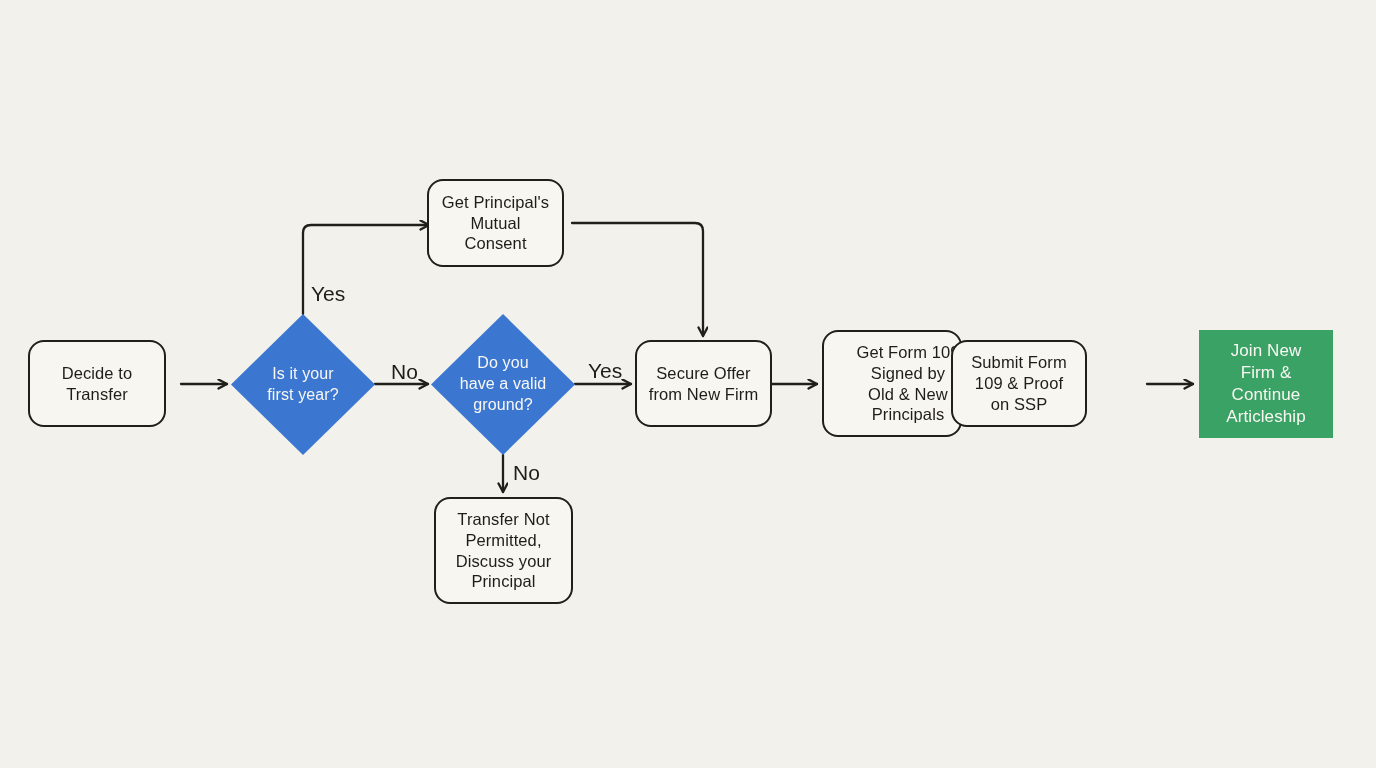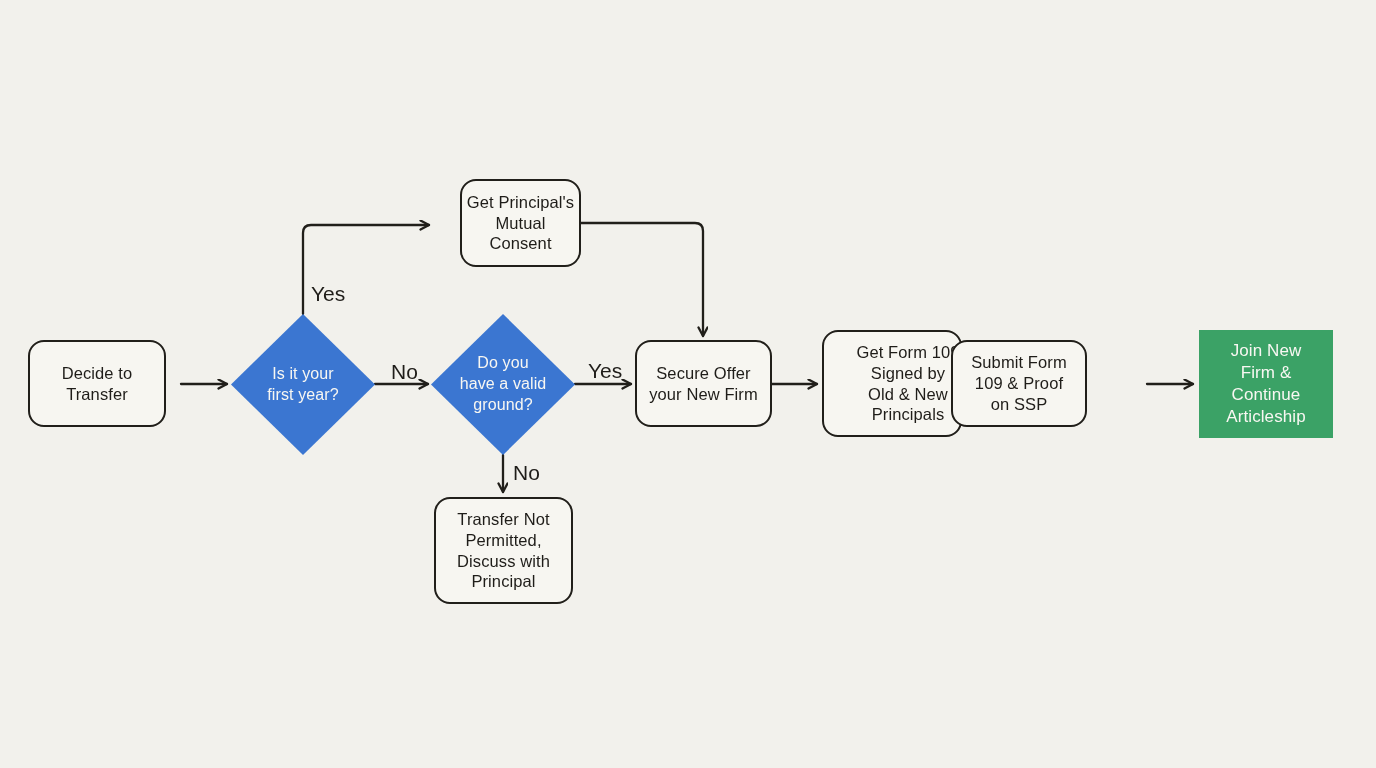--- a/index.html
+++ b/index.html
@@ -97,34 +97,34 @@
     <path class="edge" d="M962,384 H1006" marker-end="url(#arrowhead)"></path>
     <path class="edge" d="M1147,384 H1193" marker-end="url(#arrowhead)"></path>
   </svg>
 
   <div class="node process" style="left:28px; top:340px; width:138px; height:87px;">Decide to
 Transfer</div>
 
   <div class="node decision" style="left:231px; top:314px; width:144px; height:141px;">Is it your
 first year?</div>
 
-  <div class="node process" style="left:460px; top:179px; width:121px; height:88px;">Get Principal's
+  <div class="node process" style="left:427px; top:179px; width:137px; height:88px;">Get Principal's
 Mutual
 Consent</div>
 
   <div class="node decision" style="left:431px; top:314px; width:144px; height:141px;">Do you
 have a valid
 ground?</div>
 
   <div class="node process" style="left:635px; top:340px; width:137px; height:87px;">Secure Offer
-your New Firm</div>
+from New Firm</div>
 
   <div class="node process" style="left:434px; top:497px; width:139px; height:107px;">Transfer Not
 Permitted,
-Discuss with
+Discuss your
 Principal</div>
 
   <div class="node process" style="left:822px; top:330px; width:140px; height:107px;padding-left:32px;">Get Form 109
 Signed by
 Old &amp; New
 Principals</div>
 
   <div class="node process" style="left:951px; top:340px; width:136px; height:87px;">Submit Form
 109 &amp; Proof
 on SSP</div>

